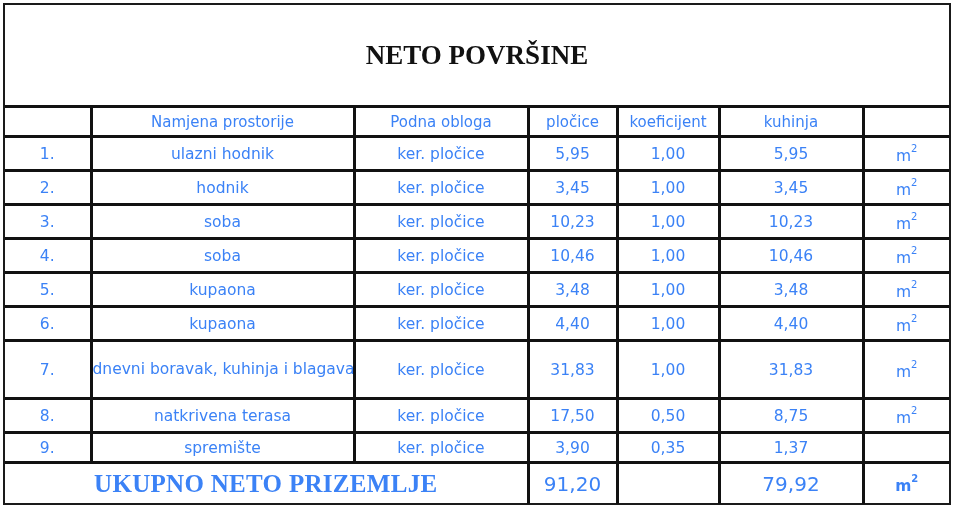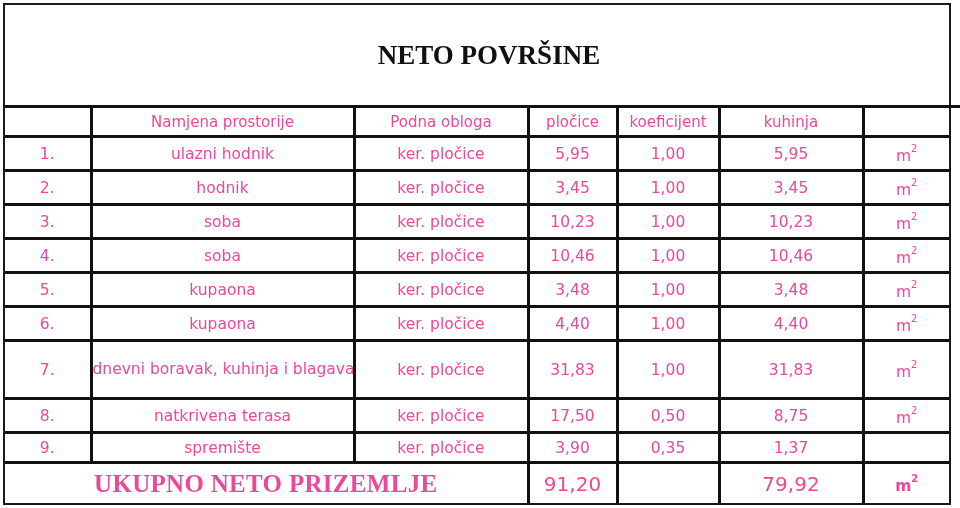--- a/index.html
+++ b/index.html
@@ -6,27 +6,27 @@
   body { width: 960px; height: 508px; position: relative; overflow: hidden; }
   .sheet {
     position: absolute; left: 3px; top: 3px; width: 944px; height: 498px;
     border: 2px solid #1a1a1a; box-sizing: content-box; background: #fff;
   }
   .title-band {
     position: absolute; left: 0; top: 0; width: 944px; height: 100px;
     border-bottom: 3px solid #111;
     display: flex; flex-direction: column; align-items: center; justify-content: center;
     font-family: "Liberation Serif", "DejaVu Serif", serif; font-weight: bold;
-    font-size: 27px; line-height: 34px; color: #111; padding-left: 12px;
+    font-size: 27px; line-height: 34px; color: #111;
   }
   .title-band span { display: block; }
   table.grid {
     position: absolute; left: 0; top: 103px; border-collapse: collapse;
     table-layout: fixed; width: 944px;
-    font-family: "DejaVu Sans", "Liberation Sans", sans-serif; font-size: 15.5px; color: #ec4899;
+    font-family: "DejaVu Sans", "Liberation Sans", sans-serif; font-size: 15.5px; color: #3b82f6;
   }
   table.grid td {
     border: 3px solid #111; padding: 0; text-align: center; vertical-align: middle;
     overflow: hidden; white-space: nowrap;
   }
   table.grid tr:first-child td { border-top: none; }
   table.grid td:first-child { border-left: none; }
   table.grid td:last-child { border-right: none; }
   table.grid tr:last-child td { border-bottom: none; }
   tr.hdr td { height: 27px; font-size: 15px; }

